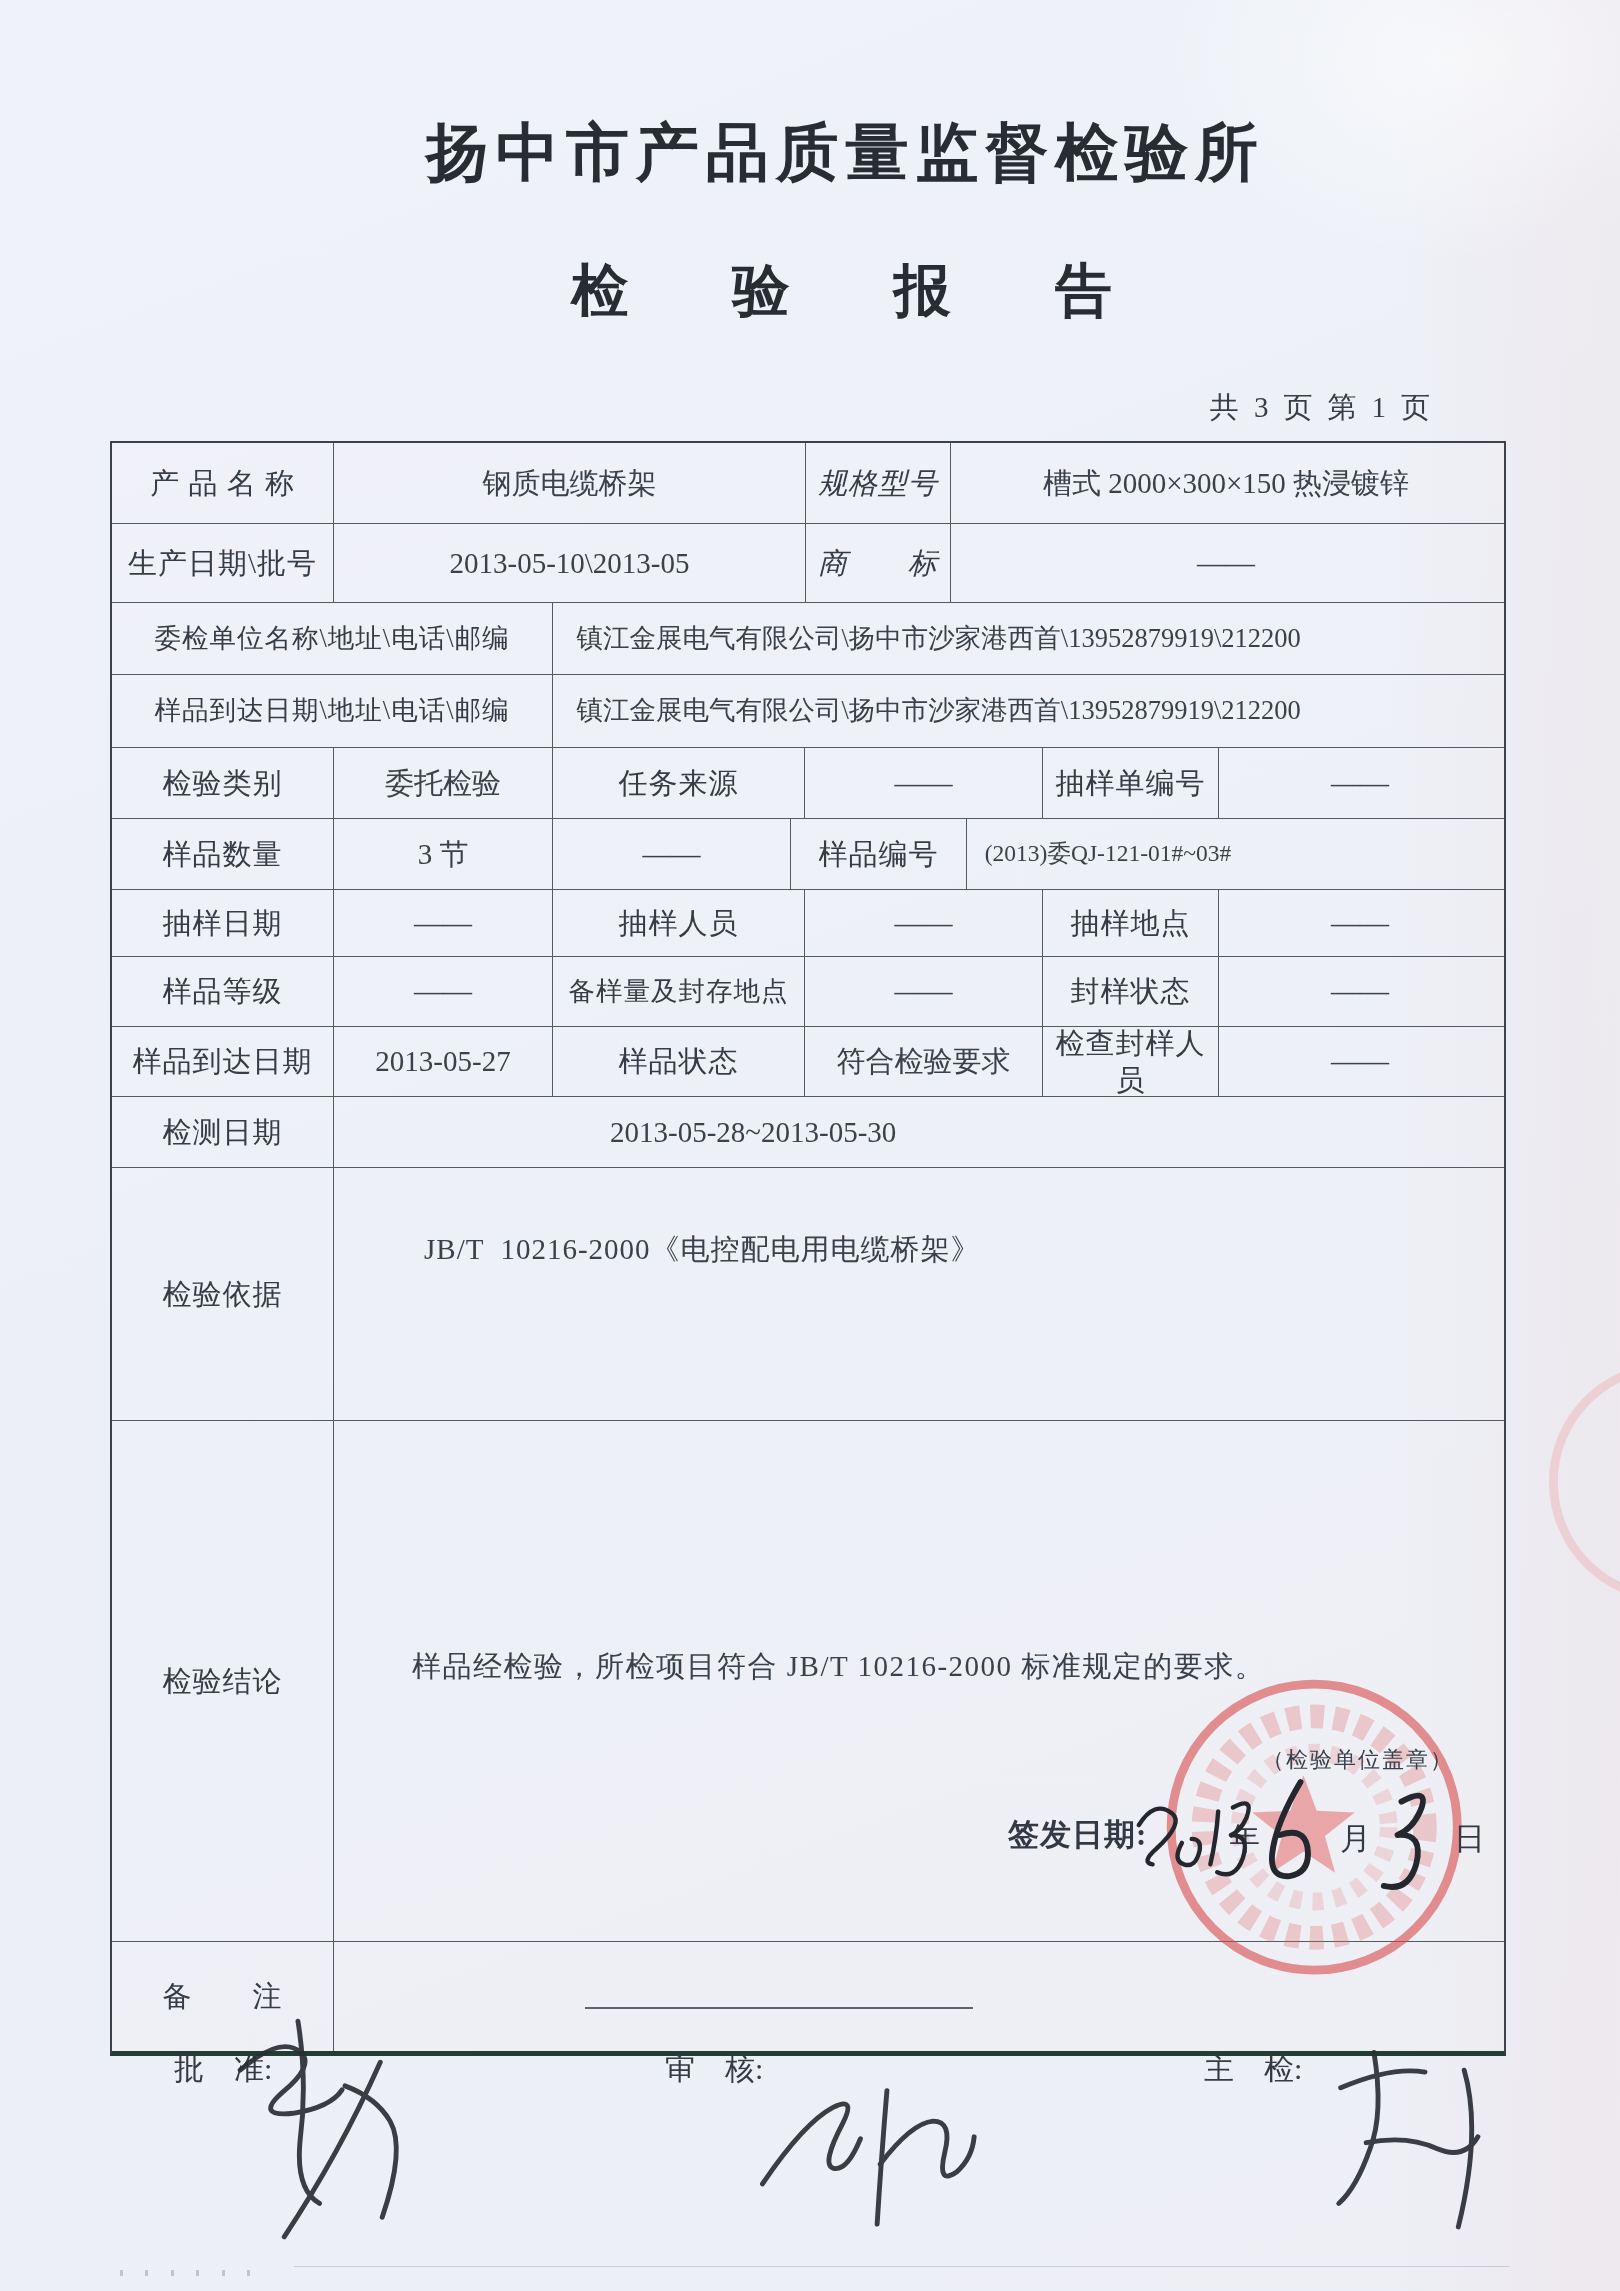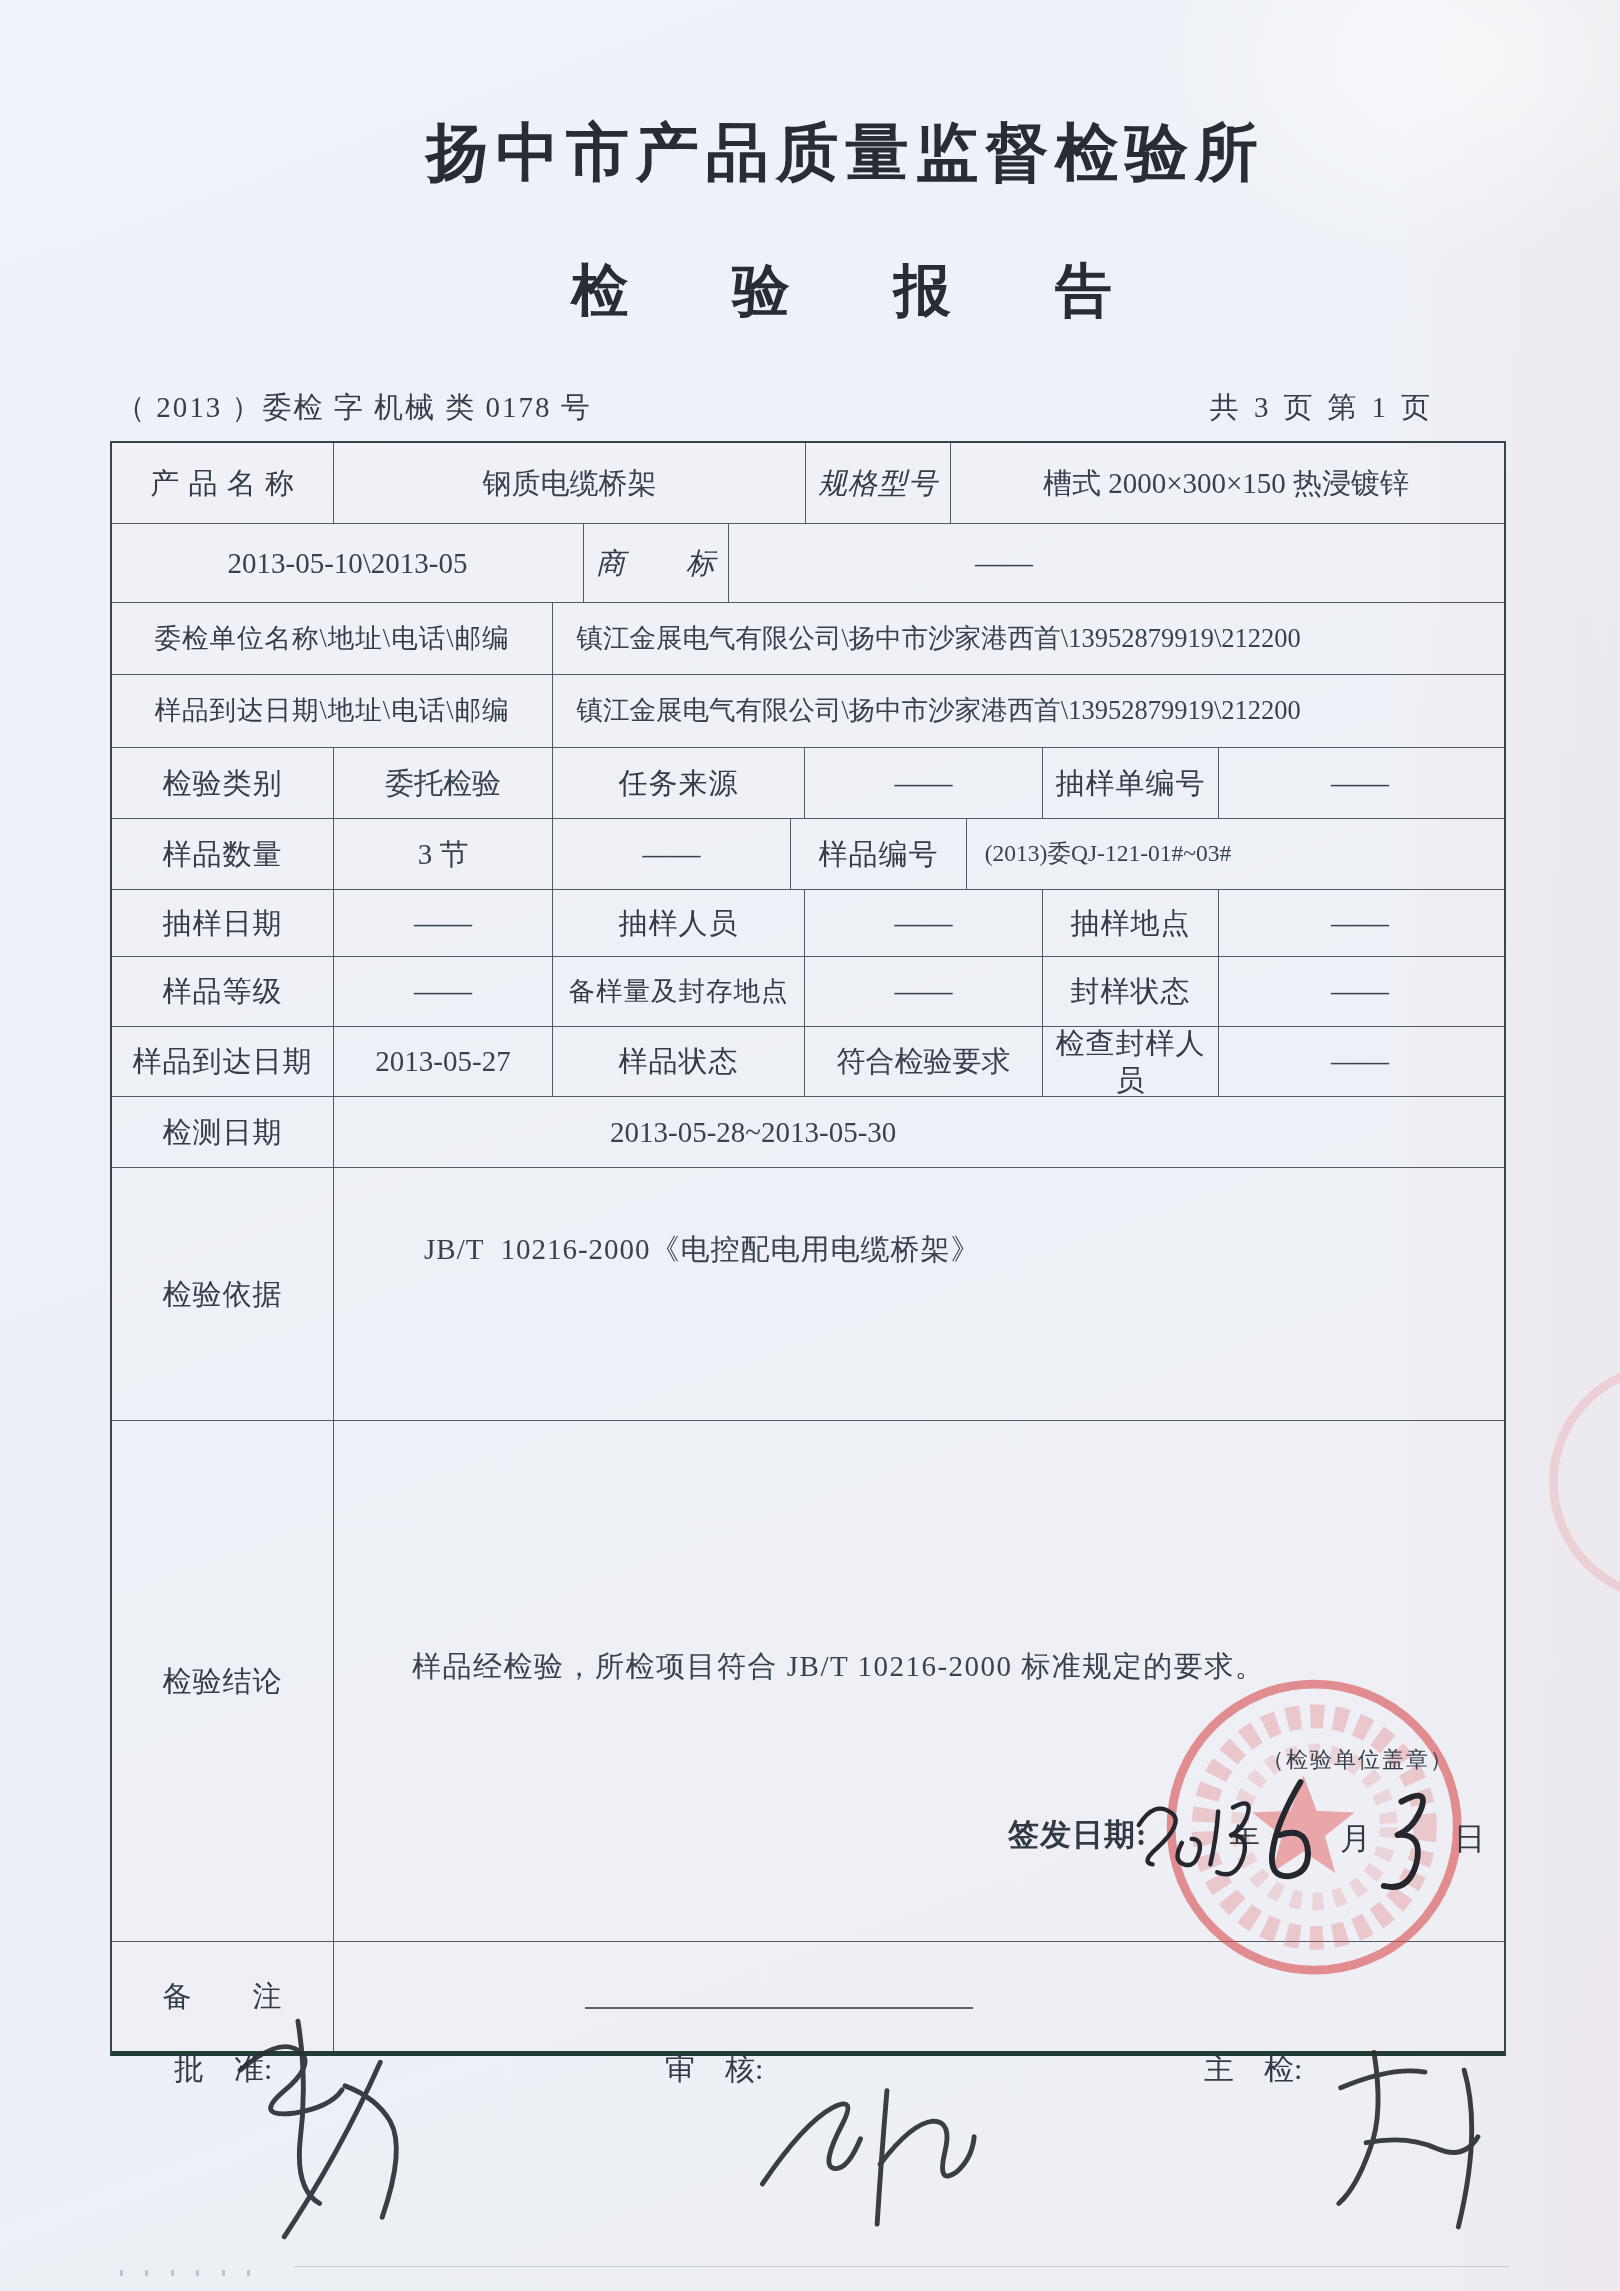--- a/index.html
+++ b/index.html
@@ -59,34 +59,34 @@
 </style>
 </head>
 <body>
 
 <div class="page">
 
   <div class="org-title">扬中市产品质量监督检验所</div>
   <div class="report-title">检 验 报 告</div>
 
   <div class="doc-line">
-    <span class="doc-no">（ 2013 ）委检 字 机械 类 0178 号</span>
     <span class="page-info">共 3 页 第 1 页</span>
   </div>
 
   <div class="tbl">
 
     <div class="r" style="height:80px">
       <div class="c lab w227">产 品 名 称</div>
       <div class="c w482">钢质电缆桥架</div>
       <div class="c lab w148">规格型号</div>
       <div class="c w561">槽式 2000×300×150 热浸镀锌</div>
     </div>
 
     <div class="r" style="height:78px">
+      <div class="c lab w227">生产日期\批号</div>
       <div class="c w482">2013-05-10\2013-05</div>
       <div class="c lab w148">商　　标</div>
       <div class="c w561">——</div>
     </div>
 
     <div class="r" style="height:71px">
       <div class="c lab small w450">委检单位名称\地址\电话\邮编</div>
       <div class="c small left w968">镇江金展电气有限公司\扬中市沙家港西首\13952879919\212200</div>
     </div>
 

